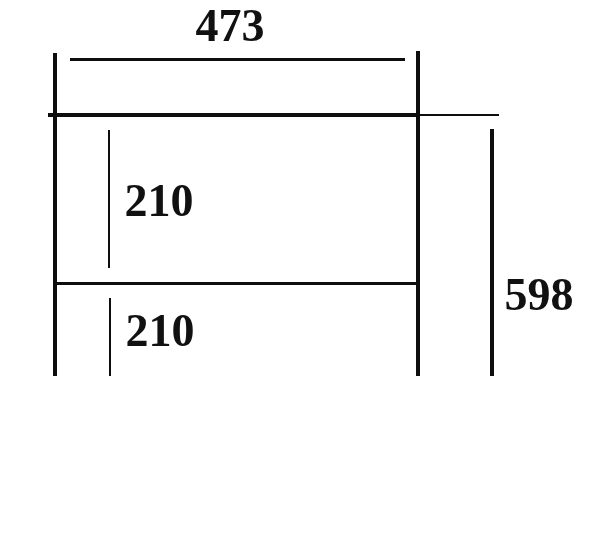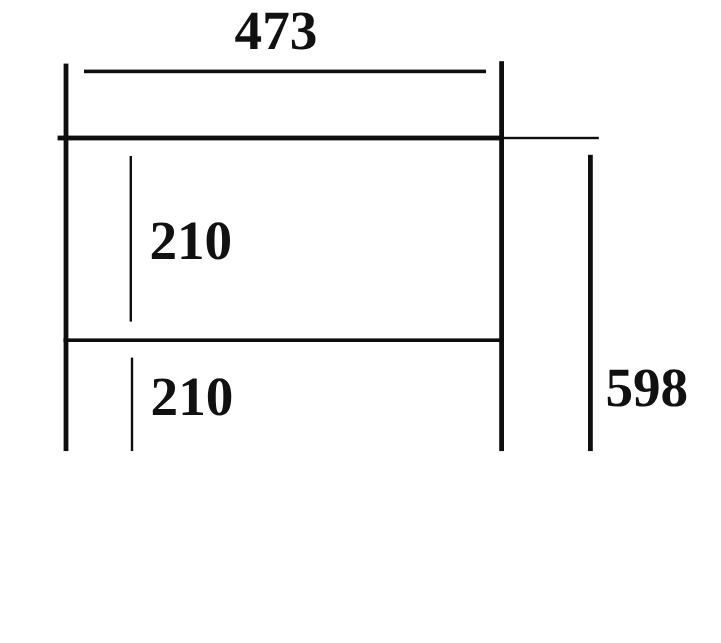--- a/index.html
+++ b/index.html
@@ -53,15 +53,15 @@
   <div class="ln" style="left:109px; top:298px; width:2px; height:125px;"></div>
   <div class="ln" style="left:77px; top:404px; width:331px; height:3px;"></div>
   <div class="ln" style="left:490px; top:129px; width:4px; height:348px;"></div>
 
   <div class="ln" style="left:420px; top:114px; width:79px; height:2px;"></div>
   <div class="ln" style="left:422px; top:482px; width:69px; height:2px;"></div>
 
   <div class="dim-label" style="left:230px; top:26px;">473</div>
   <div class="dim-label" style="left:159px; top:201px;">210</div>
   <div class="dim-label" style="left:160px; top:331px;">210</div>
-  <div class="dim-label" style="left:539px; top:295px;margin-top:28px;">598</div>
+  <div class="dim-label" style="left:539px; top:295px;">598</div>
 
 </div>
 
 </body></html>

